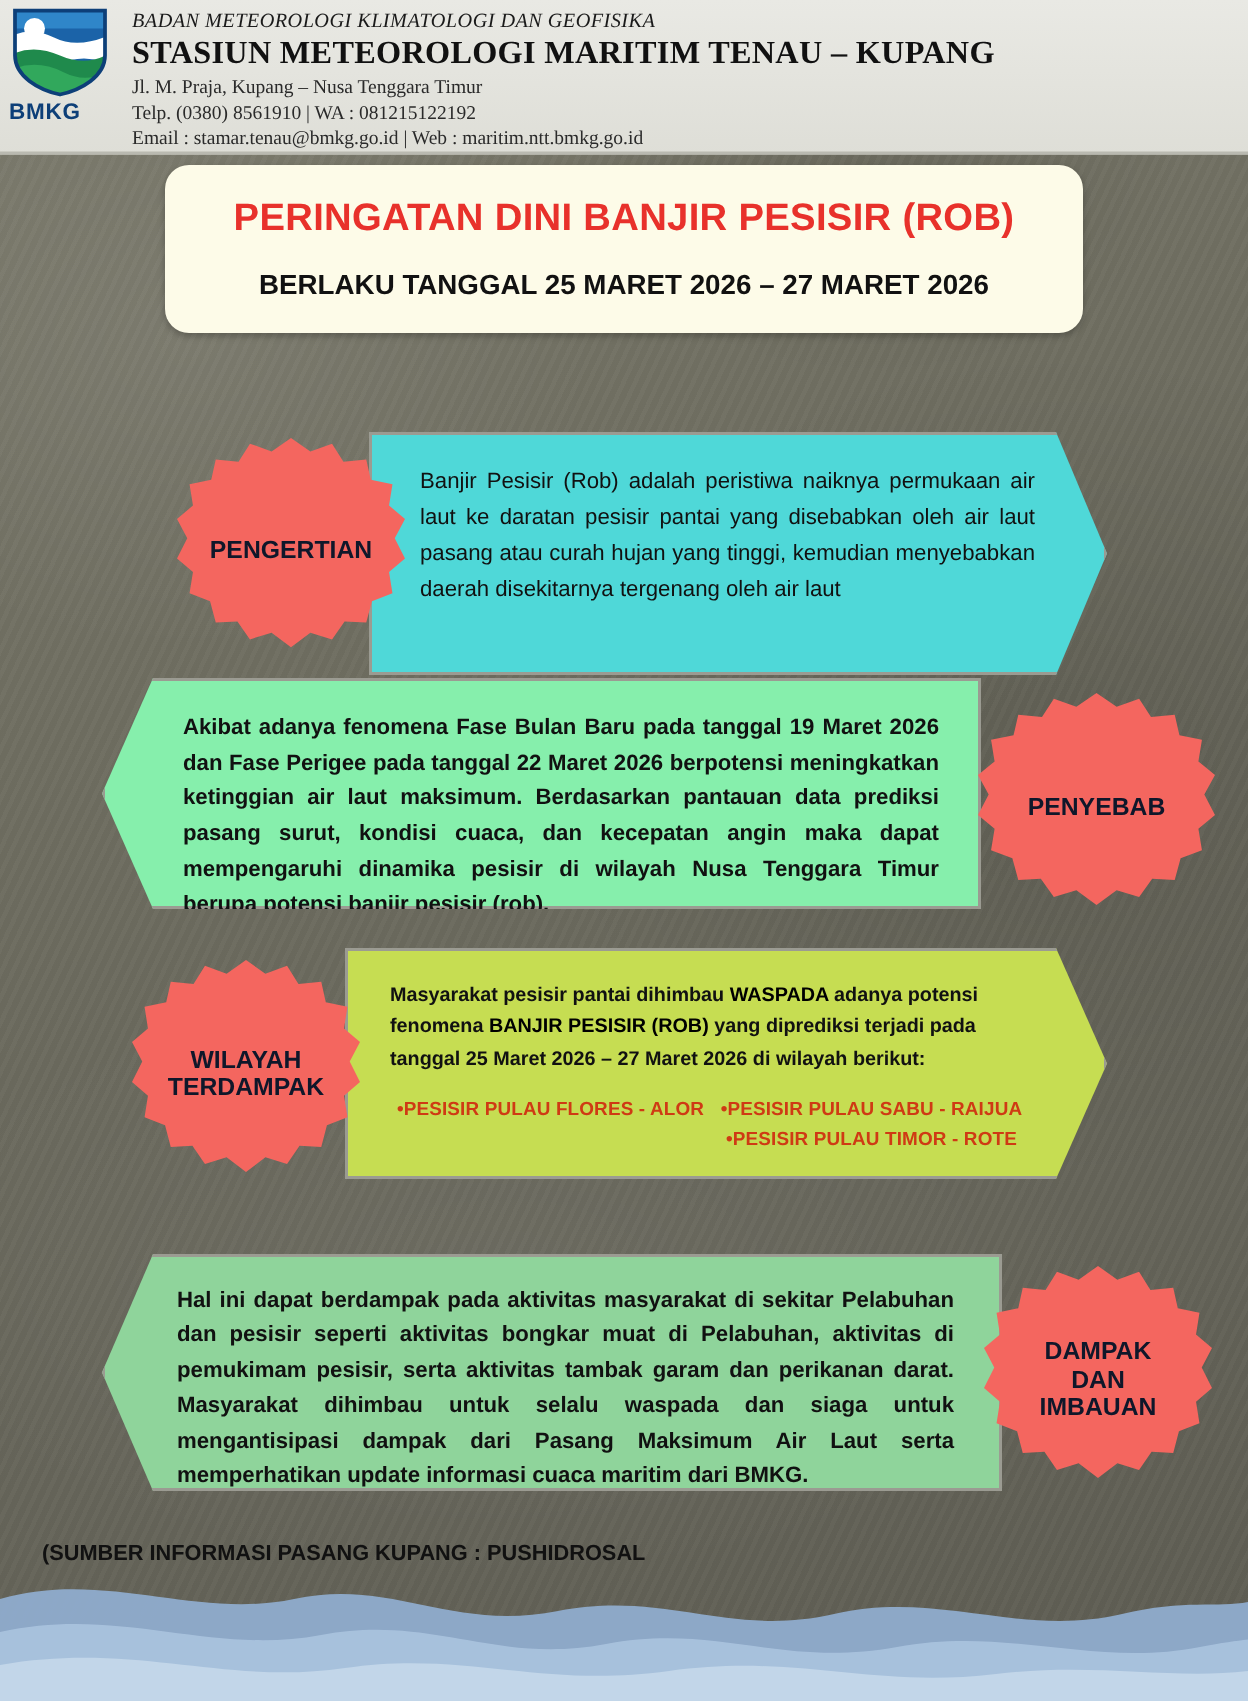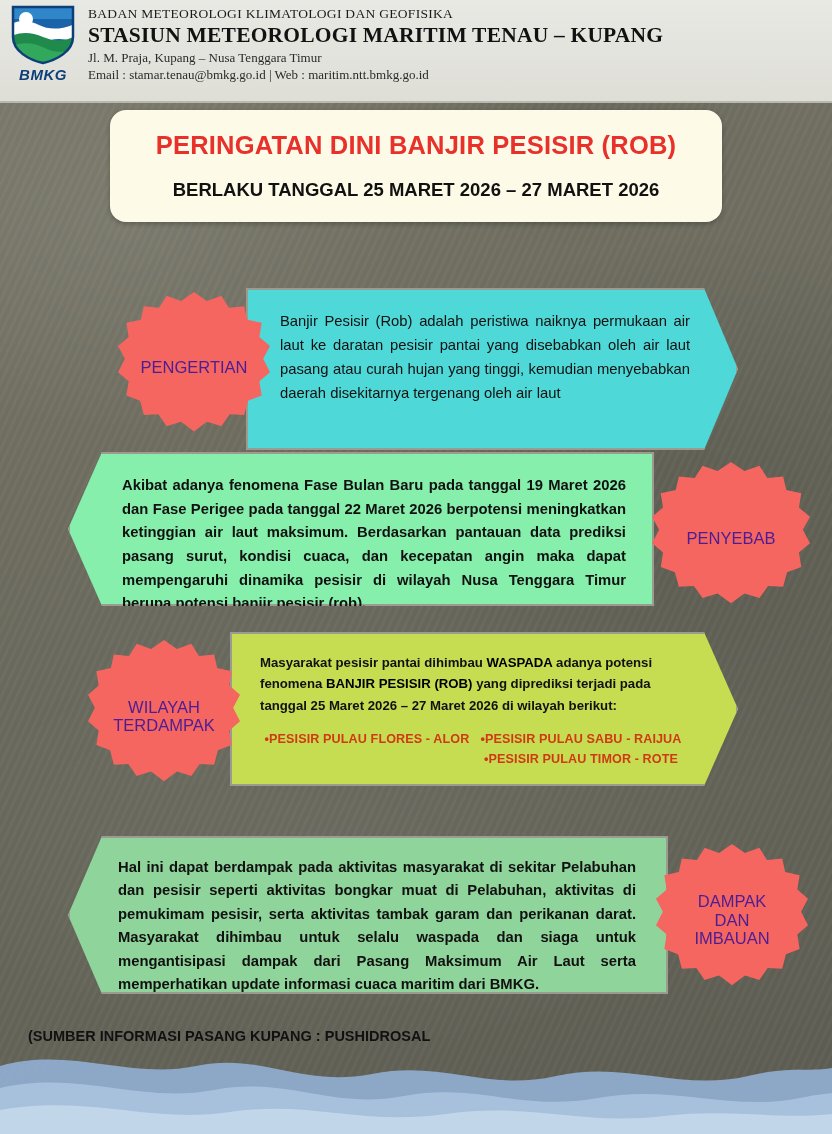--- a/index.html
+++ b/index.html
@@ -30,32 +30,32 @@
 
   
   .header {
     position: absolute; top: 0; left: 0; width: 832px; height: 103px;
     background: linear-gradient(180deg, #e9e9e4 0%, #deded7 100%);
     z-index: 5;
     display: flex; align-items: flex-start;
   }
   .logo-wrap {
     width: 74px; margin-left: 6px; margin-top: 3px;
-    display: flex; flex-direction: column; align-items: center; font-style: italic;
+    display: flex; flex-direction: column; align-items: flex-start;
   }
   .logo-badge {
     width: 68px; height: 62px; position: relative; overflow: hidden;
     border-radius: 4px;
   }
   .logo-text {
     font-size: 15px; font-weight: bold; color: #0d3f78; letter-spacing: .5px;
     margin-top: 1px; font-family: "Liberation Sans", sans-serif;
   }
   .hdr-text { margin-left: 8px; padding-top: 6px; }
-  .hdr-l1 { font-family: "Liberation Serif", serif; font-size: 13.5px; color: #1a1a1a; letter-spacing: .3px; }
+  .hdr-l1 { font-family: "Liberation Serif", serif; font-size: 13.5px; color: #1a1a1a; letter-spacing: .3px; font-style: italic; }
   .hdr-l2 { font-family: "Liberation Serif", serif; font-size: 21.5px; font-weight: bold; color: #111; letter-spacing: .2px; margin-top: 1px; }
   .hdr-l3 { font-family: "Liberation Serif", serif; font-size: 13px; color: #2a2a2a; margin-top: 2px; }
   .hdr-l4 { font-family: "Liberation Serif", serif; font-size: 13px; color: #2a2a2a; margin-top: 1px; }
   .hdr-l5 { font-family: "Liberation Serif", serif; font-size: 13px; color: #2a2a2a; margin-top: 1px; }
   .hdr-rule { position:absolute; left:0; top:101px; width:832px; height:2px; background:#b9b9b0; }
 
   
   .title-card {
     position: absolute; left: 110px; top: 110px; width: 612px; height: 112px;
     background: #fdfbe8; border-radius: 16px; z-index: 4;
@@ -69,21 +69,21 @@
   .title-sub {
     color: #111; font-size: 18.5px; font-weight: bold; margin-top: 19px; text-align: center;
   }
 
   
   .badge {
     position: absolute; z-index: 6;
     background: #f4665f;
     display: flex; align-items: center; justify-content: center;
     text-align: center;
-    color: #4c1d95; font-weight: normal; line-height: 1.12;
+    color: #0f172a; font-weight: bold; line-height: 1.12;
     clip-path: polygon(
       50% 0%, 58.5% 6.0%, 68% 2.5%, 73% 10.5%, 83% 9.5%, 85% 18.5%,
       94.5% 20.5%, 93% 30%, 100% 36%, 95.5% 44.5%, 100% 53.5%, 93% 59.5%,
       94.5% 69%, 85.5% 72.5%, 83% 82%, 73.5% 81.5%, 68% 89.5%, 58.5% 86.5%,
       50% 93%, 41.5% 86.5%, 32% 89.5%, 26.5% 81.5%, 17% 82%, 14.5% 72.5%,
       5.5% 69%, 7% 59.5%, 0% 53.5%, 4.5% 44.5%, 0% 36%, 7% 30%,
       5.5% 20.5%, 15% 18.5%, 17% 9.5%, 27% 10.5%, 32% 2.5%, 41.5% 6.0%
     );
   }
   #badge-pengertian { left: 118px; top: 292px; width: 152px; height: 150px; font-size: 16.5px; }
@@ -171,20 +171,21 @@
         </g>
         <path d="M4 4 H64 V34 C64 48 48 57 34 60 C20 57 4 48 4 34 Z" fill="none" stroke="#0d3f78" stroke-width="2.5"></path>
       </svg>
     </div>
     <div class="logo-text">BMKG</div>
   </div>
   <div class="hdr-text">
     <div class="hdr-l1">BADAN METEOROLOGI KLIMATOLOGI DAN GEOFISIKA</div>
     <div class="hdr-l2">STASIUN METEOROLOGI MARITIM TENAU – KUPANG</div>
     <div class="hdr-l3">Jl. M. Praja, Kupang – Nusa Tenggara Timur</div>
+    <div class="hdr-l4">Telp. (0380) 8561910 | WA : 081215122192</div>
     <div class="hdr-l5">Email : stamar.tenau@bmkg.go.id | Web : maritim.ntt.bmkg.go.id</div>
   </div>
   <div class="hdr-rule"></div>
 </div>
 
 <div class="title-card">
   <div class="title-main">PERINGATAN DINI BANJIR PESISIR (ROB)</div>
   <div class="title-sub">BERLAKU TANGGAL 25 MARET 2026 – 27 MARET 2026</div>
 </div>
 

